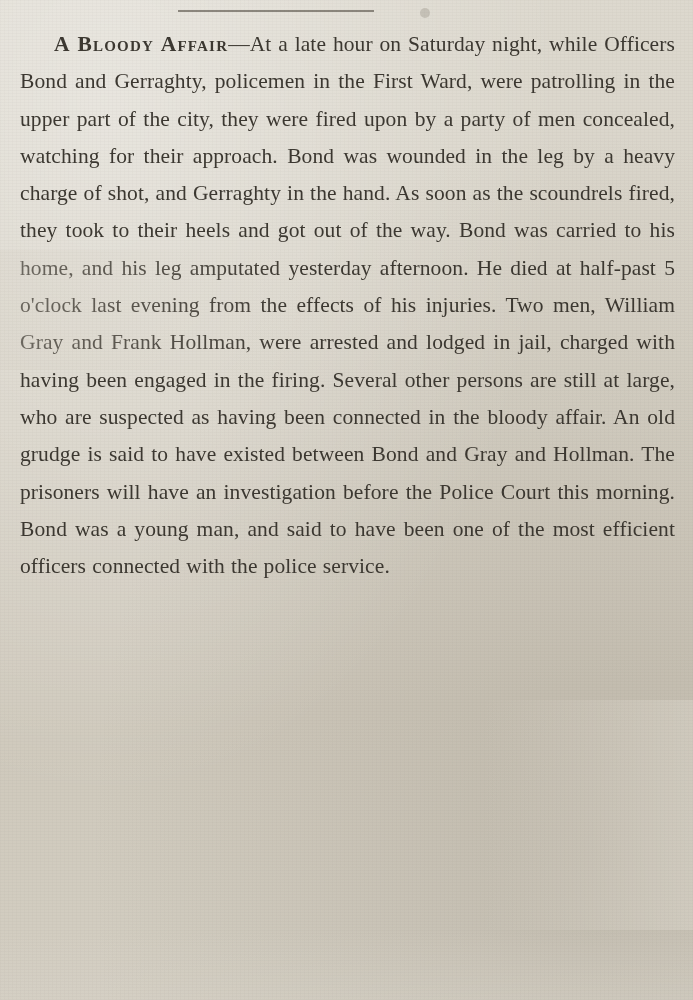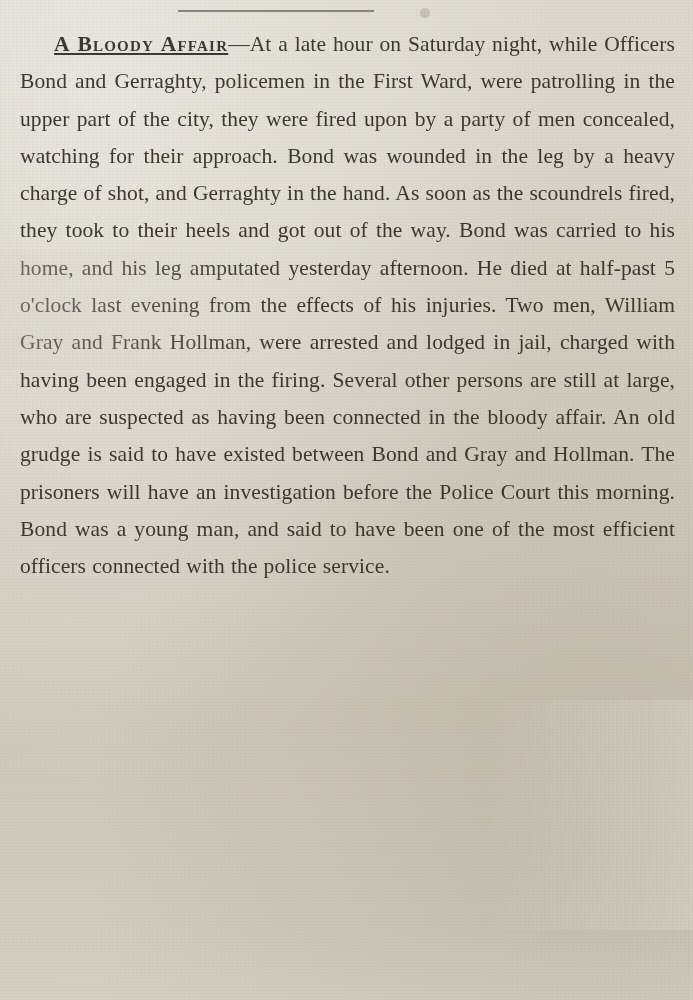--- a/index.html
+++ b/index.html
@@ -72,21 +72,20 @@
     text-rendering: optimizeLegibility;
   }
   .article p {
     margin: 0;
     text-indent: 34px;
   }
   .headline {
     font-variant: small-caps;
     letter-spacing: 1.2px;
     font-weight: 700;
-    text-decoration: underline;
   }
   .dash {
     letter-spacing: 0px;
   }
   
   .fade1 { position:absolute; left:0; top:250px; width:693px; height:120px; background:linear-gradient(90deg, rgba(216,211,200,0.33) 0%, rgba(216,211,200,0.0) 45%); pointer-events:none; }
   .fade2 { position:absolute; right:0; top:700px; width:300px; height:230px; background:linear-gradient(270deg, rgba(220,215,204,0.45) 0%, rgba(220,215,204,0.0) 70%); pointer-events:none; }
   .fade3 { position:absolute; left:0; bottom:0; width:693px; height:70px; background:linear-gradient(0deg, rgba(215,210,199,0.4) 0%, rgba(215,210,199,0.0) 100%); pointer-events:none; }
 </style>
 </head>

